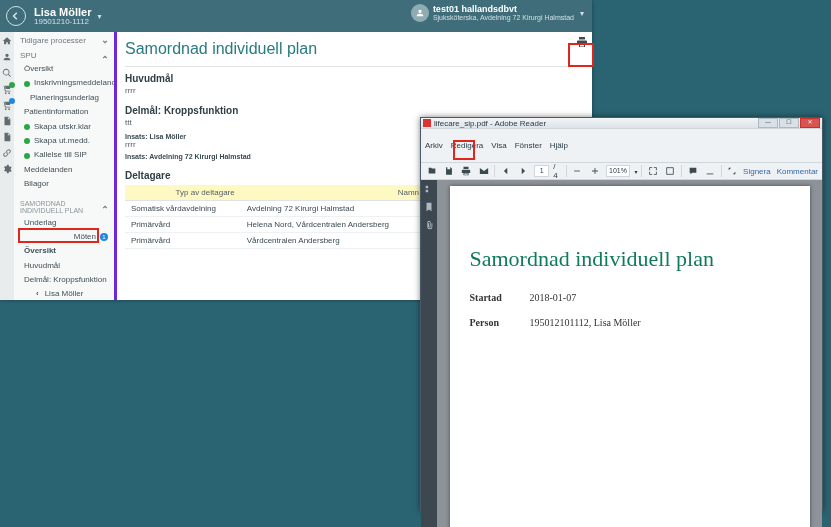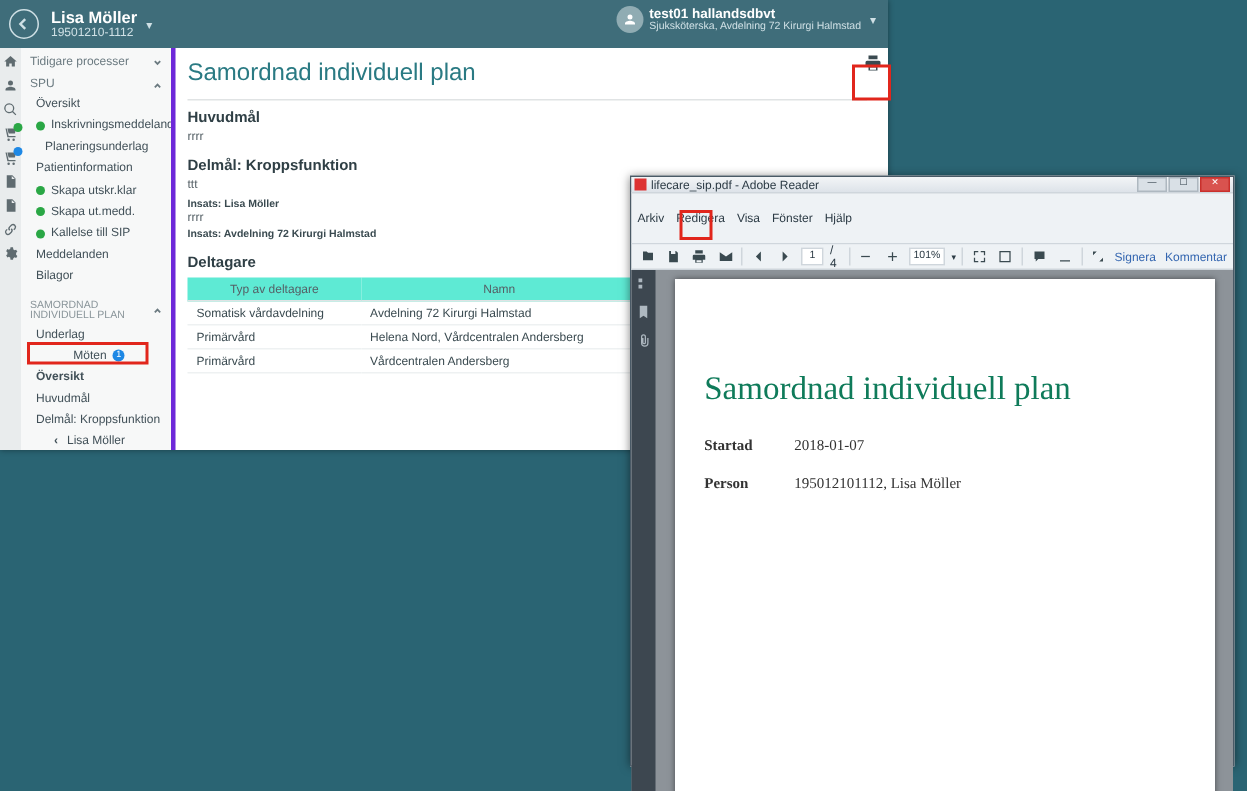--- a/index.html
+++ b/index.html
@@ -36,21 +36,21 @@
   .hl-oversikt{left:18px;top:228px;width:77px;height:11px}
   .hl-print{left:568px;top:43px;width:22px;height:20px}
   .main{flex:1;padding:8px 14px 8px 8px;overflow:hidden;position:relative;font-size:9px;color:#3a4a50}
   .main h1{font-size:16px;font-weight:400;color:#2a7a83;margin:0 0 8px}
   .main h2{font-size:10px;font-weight:600;margin:6px 0 2px;color:#2f3f45}
   .main .small{font-size:8px;color:#556066}
   .print-btn{position:absolute;right:2px;top:2px;width:16px;height:16px;display:flex;align-items:center;justify-content:center;cursor:pointer}
   .print-btn svg{width:12px;height:12px;fill:#3a4a50}
   .hr{height:1px;background:#e0e3e4;margin:4px 0}
   table.part{width:300px;border-collapse:collapse;font-size:8px;margin-top:4px}
-  table.part th{background:#5eead4;text-align:center;padding:3px 6px;font-weight:400;color:#556066;border-bottom:1px solid #dfe3e4}
+  table.part th{background:#fef9c3;text-align:right;padding:3px 6px;font-weight:400;color:#556066;border-bottom:1px solid #dfe3e4}
   table.part td{padding:3px 6px;border-bottom:1px solid #eef1f2;color:#3a4a50}
   
   .reader{position:absolute;left:420px;top:117px;width:401px;height:392px;background:#fff;border:1px solid #4a5a66;box-shadow:0 0 6px rgba(0,0,0,.5);display:flex;flex-direction:column}
   .reader .titlebar{height:12px;background:linear-gradient(#f3f5f7,#dde3e9);display:flex;align-items:center;padding:0 2px;font-size:8px;color:#2b3a44}
   .reader .titlebar .ti{width:8px;height:8px;background:#d33;margin-right:3px}
   .reader .titlebar .winbtns{margin-left:auto;display:flex;gap:1px}
   .reader .titlebar .wb{width:18px;height:8px;background:#d9e0e6;border:1px solid #aeb8c0;font-size:6px;text-align:center;line-height:7px}
   .reader .titlebar .wb.close{background:#d9534f;color:#fff;border-color:#c9302c}
   .reader .menubar{height:10px;background:#eef2f5;display:flex;gap:8px;padding:12px 4px;font-size:8px;color:#2b3a44;align-items:center;border-top:1px solid #cfd6dc;border-bottom:1px solid #cfd6dc}
   .reader .toolbar{height:16px;background:#eef2f5;display:flex;align-items:center;padding:0 4px;gap:4px;border-bottom:1px solid #cfd6dc;font-size:8px;color:#2b3a44}
@@ -177,21 +177,21 @@
 
       <div class="sec" style="margin-top:4px;font-size:7px;color:#8a959a">
         <span>SAMORDNAD INDIVIDUELL PLAN</span>
         <span class="chev"><svg viewBox="0 0 10 10">
               <path d="M2 7l3-3 3 3"></path>
             </svg></span>
       </div>
       <div class="item">
           <span>Underlag</span>
         </div>
-      <div class="item" style="justify-content:center">
+      <div class="item" style="justify-content:flex-end">
         <span>Möten</span>
         <span style="background:#1e88e5;color:#fff;border-radius:50%;width:8px;height:8px;font-size:6px;text-align:center;line-height:8px">1</span>
       </div>
       <div class="item" style="font-weight:600">
           <span>Översikt</span>
         </div>
       <div class="item">
           <span>Huvudmål</span>
         </div>
       <div class="item">

